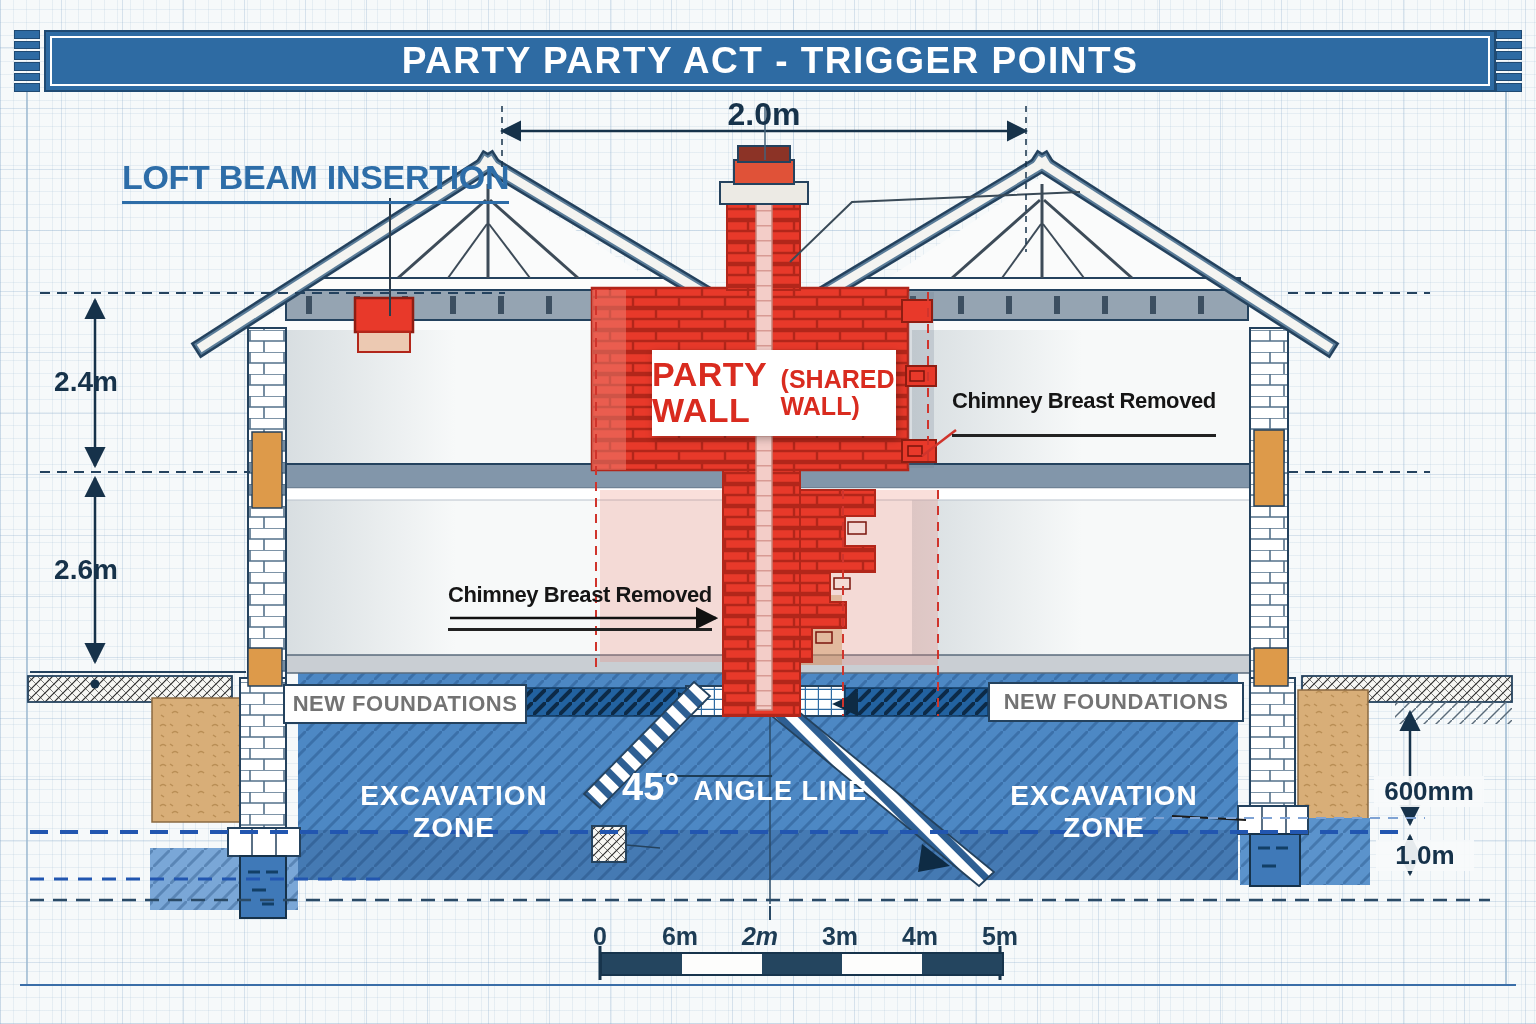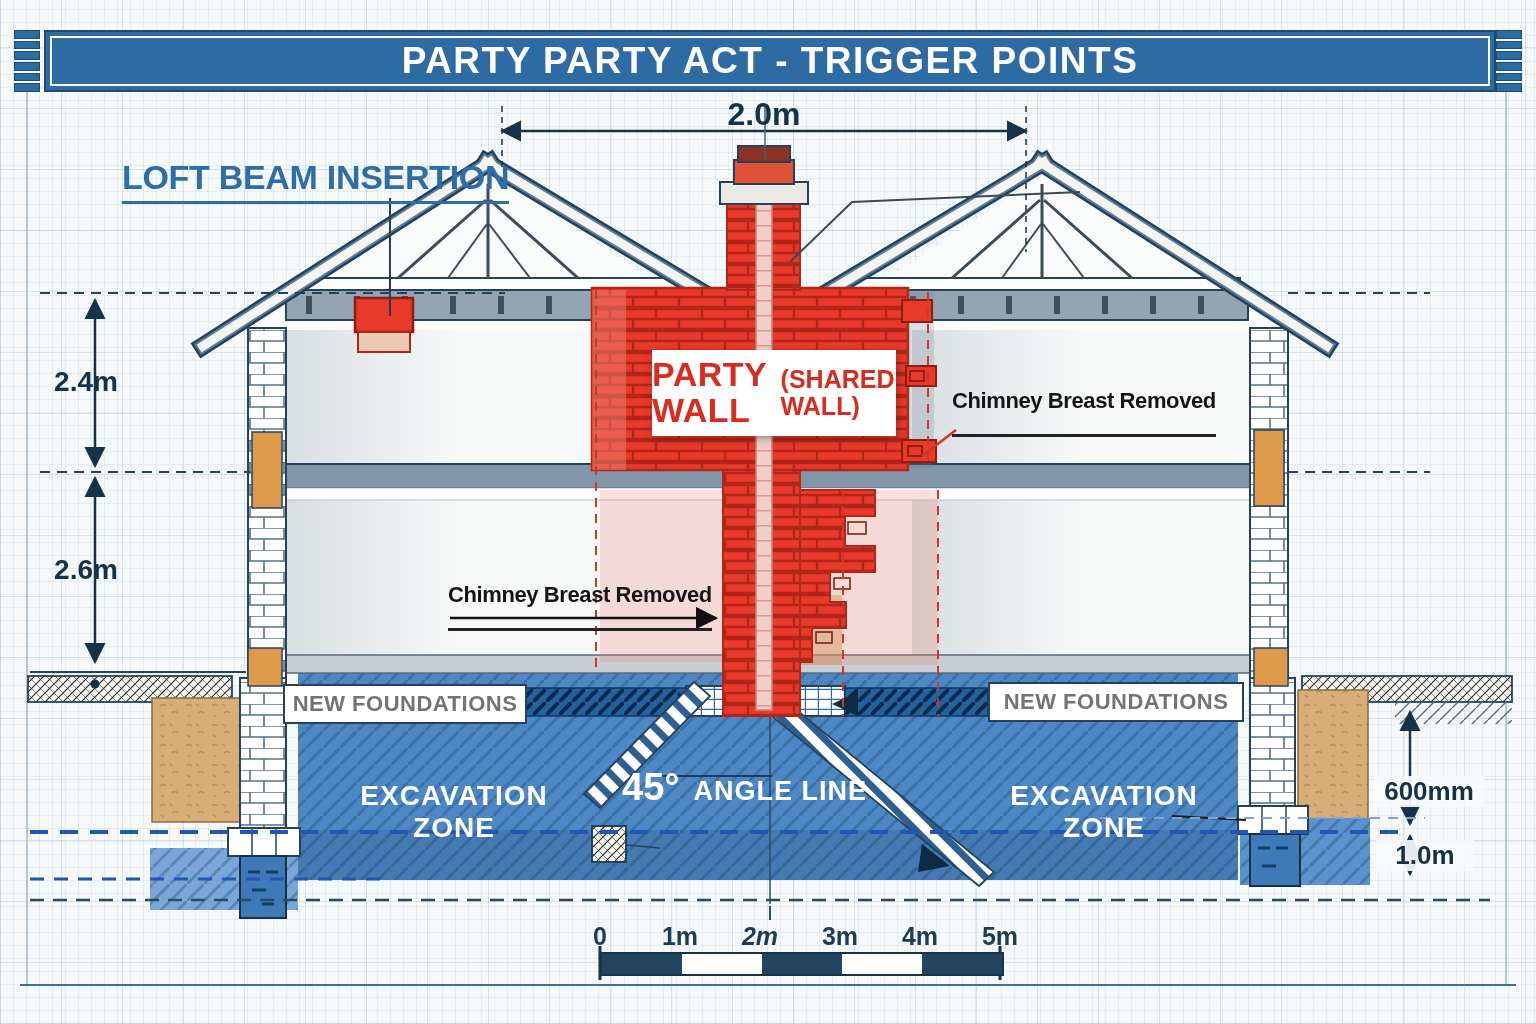--- a/index.html
+++ b/index.html
@@ -355,21 +355,21 @@
   <span class="angle-txt">ANGLE LINE</span>
 </div>
 
 <div class="dim" style="left:714px;top:96px;width:100px;font-size:32px;">2.0m</div>
 <div class="dim" style="left:40px;top:366px;width:92px;font-size:28px;">2.4m</div>
 <div class="dim" style="left:40px;top:554px;width:92px;font-size:28px;">2.6m</div>
 <div class="dim dim-bg" style="left:1374px;top:776px;width:104px;font-size:26px;">600mm</div>
 <div class="dim dim-bg" style="left:1376px;top:840px;width:92px;font-size:26px;">1.0m</div>
 
 <div class="scale-lbl" style="left:568px;top:922px;">0</div>
-<div class="scale-lbl" style="left:648px;top:922px;">1m</div>
+<div class="scale-lbl" style="left:648px;top:922px;">6m</div>
 <div class="scale-lbl" style="left:728px;top:922px;font-style:italic;">2m</div>
 <div class="scale-lbl" style="left:808px;top:922px;">3m</div>
 <div class="scale-lbl" style="left:888px;top:922px;">4m</div>
 <div class="scale-lbl" style="left:968px;top:922px;">5m</div>
 <div class="scalebar">
   <div class="seg-d"></div>
   <div class="seg-w"></div>
   <div class="seg-d"></div>
   <div class="seg-w"></div>
   <div class="seg-d"></div>

